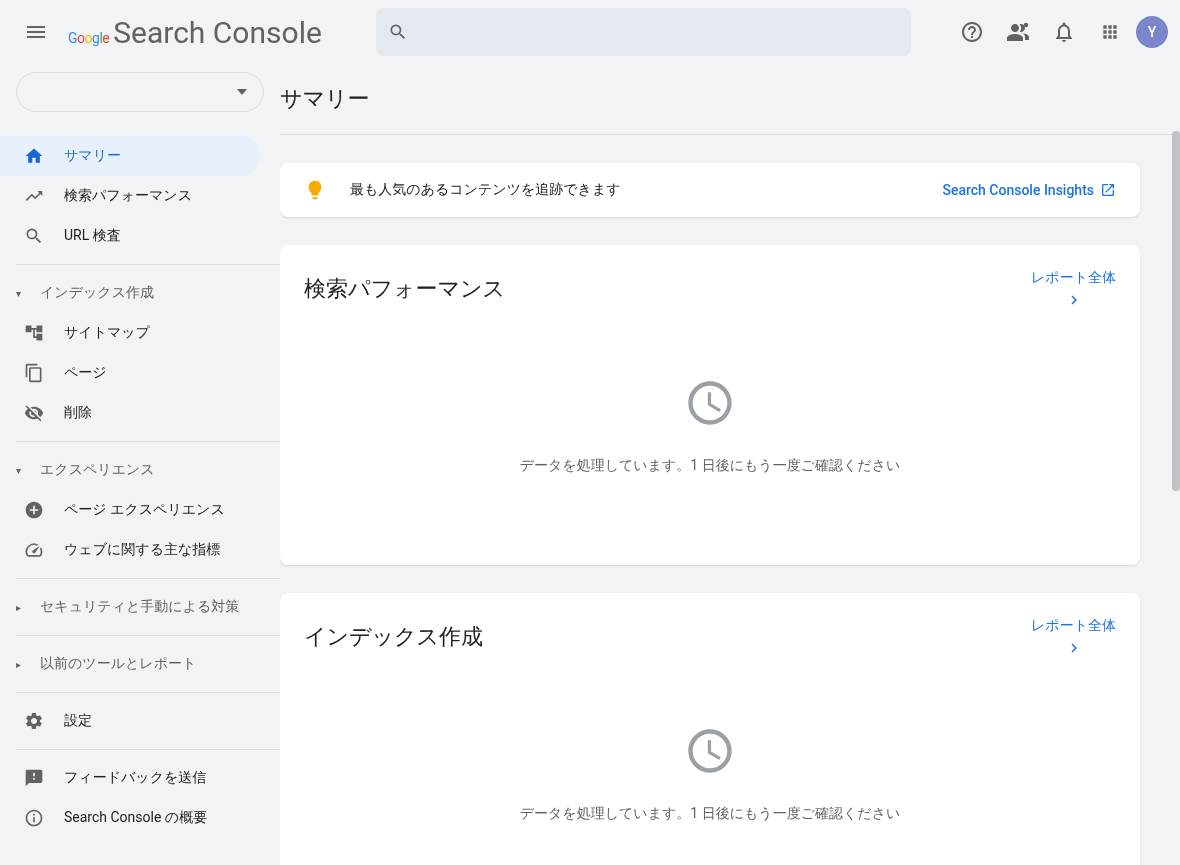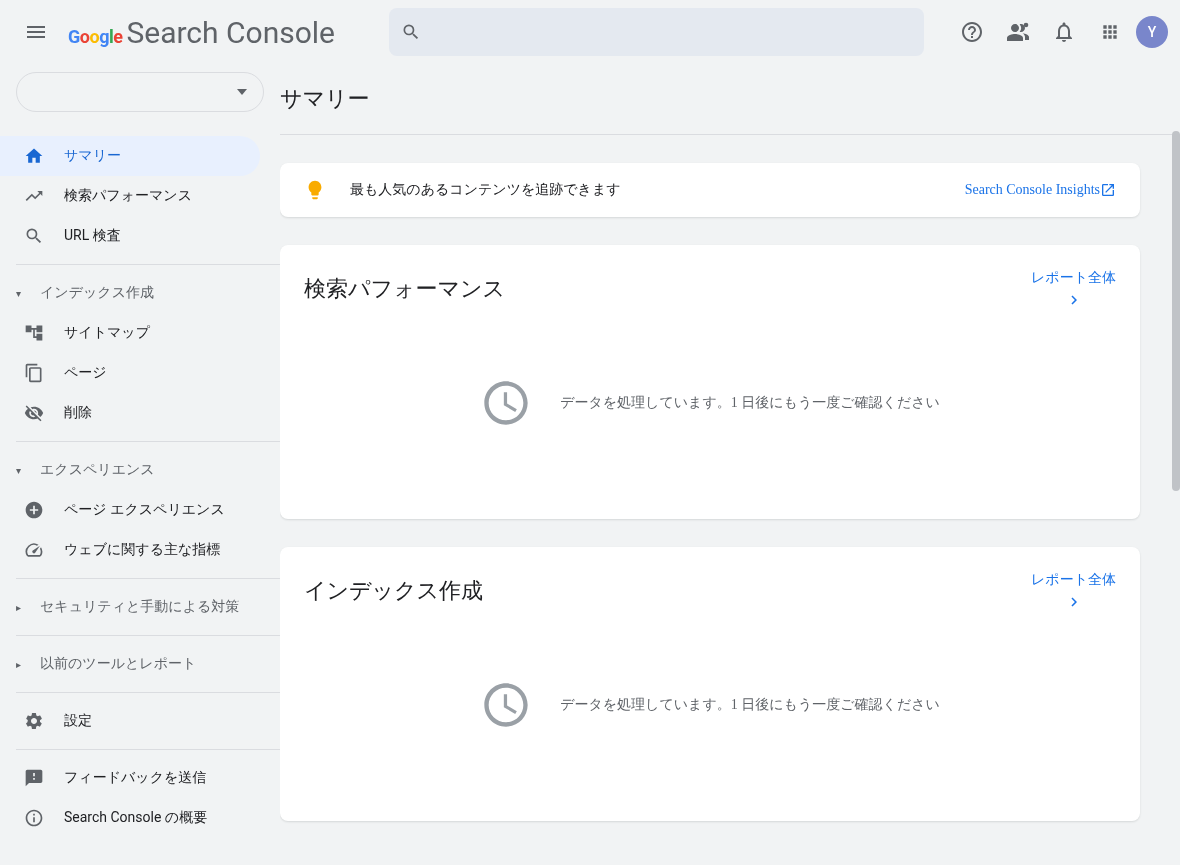--- a/index.html
+++ b/index.html
@@ -36,21 +36,21 @@
     align-items: center;
     padding: 0 12px 0 12px;
     gap: 8px;
   }
   .hamburger {
     width: 48px; height: 48px; display: flex; align-items: center; justify-content: center;
     border-radius: 50%; cursor: pointer; color: var(--text-sub);
   }
   .logo { display: flex; align-items: baseline; gap: 4px; margin-right: 20px; }
   .logo-google {
-    font-size: 18px; font-weight: 700; letter-spacing: -0.5px;
+    font-size: 14px; font-weight: 400; letter-spacing: -0.5px;
   }
   .logo-google .g1 { color: #4285f4; }
   .logo-google .g2 { color: #ea4335; }
   .logo-google .g3 { color: #fbbc04; }
   .logo-google .g4 { color: #4285f4; }
   .logo-google .g5 { color: #34a853; }
   .logo-google .g6 { color: #ea4335; }
   .logo-product { font-size: 30px; color: var(--text-sub); font-weight: 400; }
   .search-box {
     flex: 0 0 535px;
@@ -152,36 +152,35 @@
     color: var(--text-main);
     padding: 20px 40px 20px 0px;
   }
   .title-divider { height: 1px; background: var(--border); }
 
   .card {
     background: var(--bg-white);
     border-radius: 8px;
     margin: 28px 40px 0 0px;
     box-shadow: 0 1px 2px rgba(60,64,67,0.15);
-    font-family: Liberation Serif, serif;
   }
   .insights-bar {
     display: flex; align-items: center; padding: 16px 24px; gap: 24px;
   }
   .bulb { color: #f9ab00; }
   .insights-text { flex: 1; color: var(--text-main); font-size: 14px; }
-  .insights-link { color: var(--link-blue); font-size: 14px; display: flex; align-items: center; cursor: pointer; font-weight: 500;}
+  .insights-link { color: var(--link-blue); font-size: 14px; display: flex; align-items: center; gap: 6px; cursor: pointer; font-weight: 500;}
   .card-header {
     display: flex; align-items: center; justify-content: space-between;
     padding: 24px 24px 8px 24px;
   }
   .card-title { font-size: 22px; font-weight: 400; color: var(--text-main); }
   .card-link { color: var(--link-blue); font-size: 14px; display: flex; align-items: center; gap: 4px; cursor: pointer; font-weight: 500; flex-direction: column;}
   .card-body {
-    display: flex; flex-direction: row; align-items: center; justify-content: center;
+    display: flex; flex-direction: column; align-items: center; justify-content: center;
     padding: 60px 24px 90px 24px; gap: 28px;
   }
   .clock-icon { color: #9aa0a6; }
   .empty-text { color: var(--text-sub); font-size: 14px; }
 
   svg { display: block; }
 </style>
 </head>
 <body>
 

